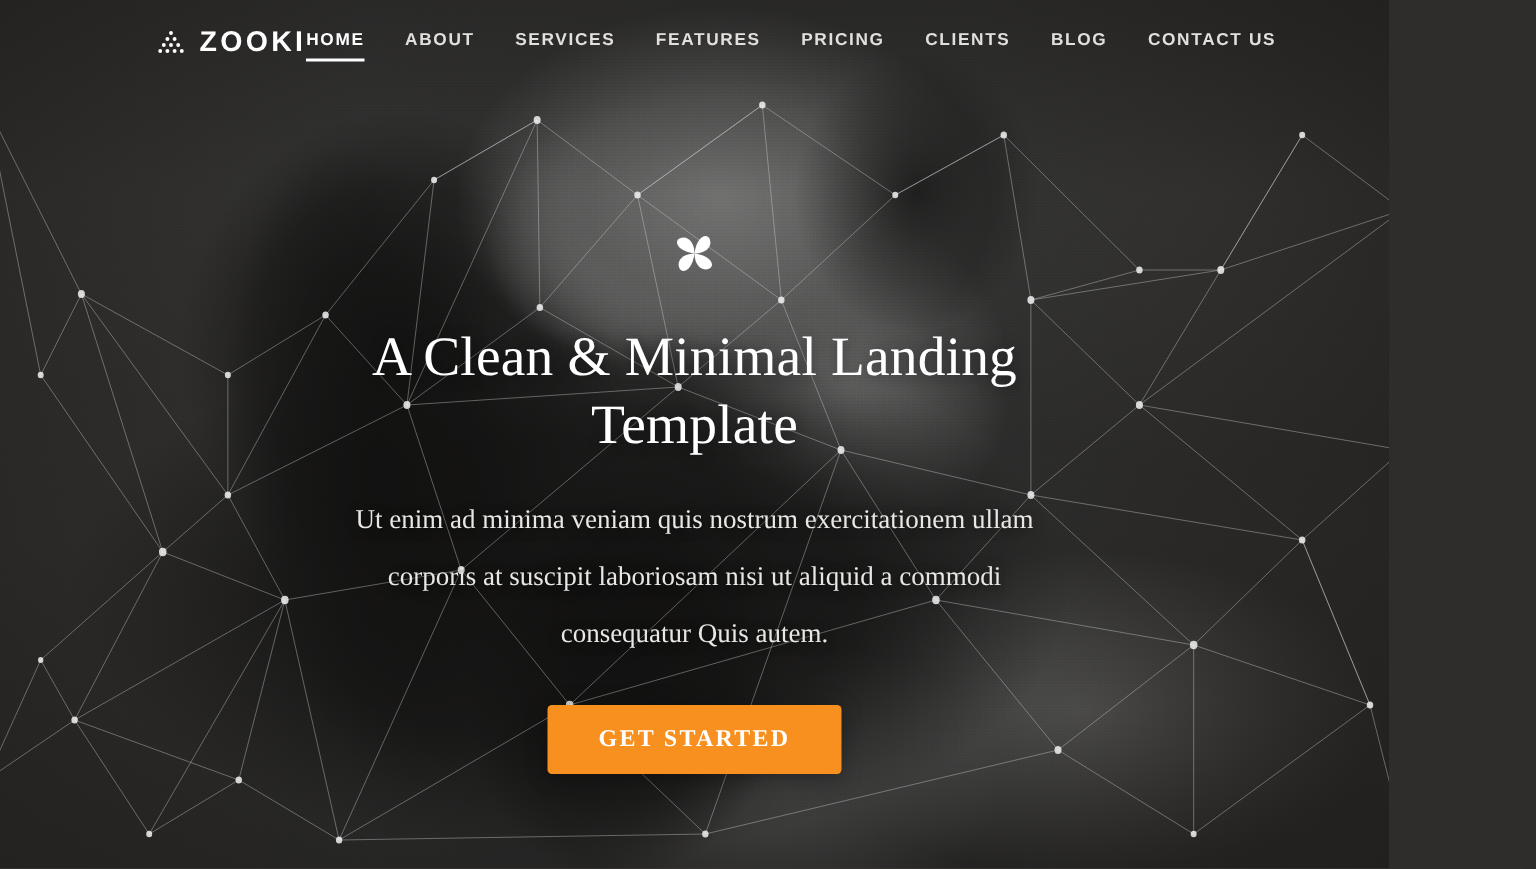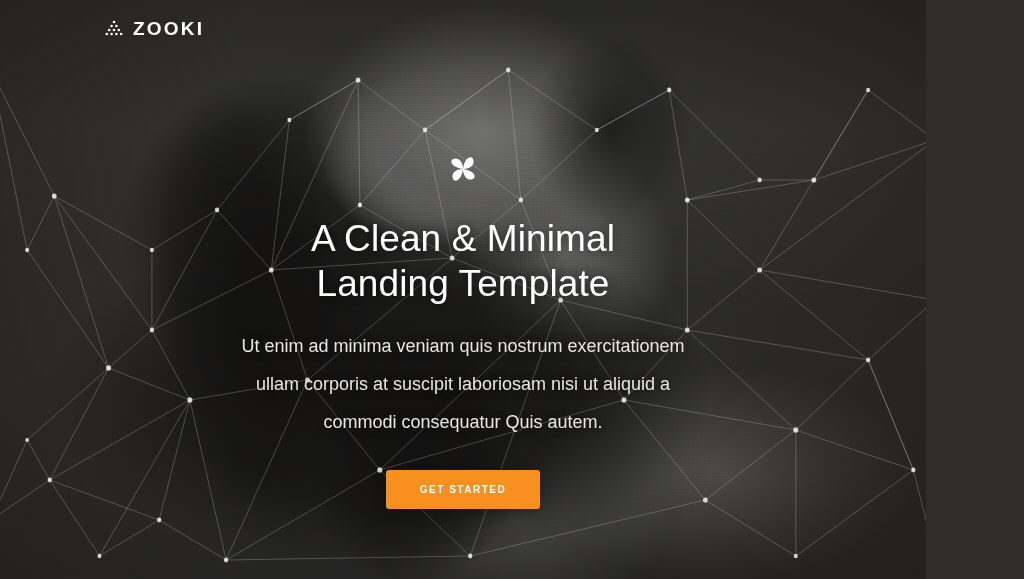--- a/index.html
+++ b/index.html
@@ -102,21 +102,21 @@
   .nav-link.active::after {
     content:""; position:absolute;
     left:0; right:0; bottom:1px; height:2px;
     background:#ffffff;
   }
 
   
   .hero-content {
     position:absolute; left:0; right:0; top:150px;
     display:flex; flex-direction:column; align-items:center;
-    text-align:center; z-index:9;
+    text-align:center; z-index:9;font-family:Liberation Serif, serif;
   }
   .pinwheel { width:38px; height:38px; display:block; }
   .hero-title {
     margin-top:28px;
     color:#ffffff;
     font-size:37px; font-weight:400; line-height:1.22;
     letter-spacing:0.1px;
     max-width:430px;
     text-shadow:0 1px 10px rgba(0,0,0,0.45);
   }
@@ -125,21 +125,21 @@
     color:#e9e7e5;
     font-size:18px; font-weight:400; line-height:2.1;
     max-width:452px;
     text-shadow:0 1px 8px rgba(0,0,0,0.5);
   }
   .cta {
     margin-top:28px;
     display:inline-block;
     background:#f7901e;
     color:#ffffff;
-    font-size:10px; font-weight:700; letter-spacing:1.5px;
+    font-size:16px; font-weight:700; letter-spacing:1.5px;
     text-transform:uppercase; text-decoration:none;
     padding:14px 34px;
     border:none; border-radius:3px;
     cursor:pointer;
     box-shadow:0 2px 14px rgba(0,0,0,0.3);
   }
 </style>
 </head>
 <body>
 
@@ -308,20 +308,30 @@
             <circle cx="14.8" cy="10" r="1.3"></circle>
           <circle cx="2.8" cy="14" r="1.3"></circle>
             <circle cx="7.6" cy="14" r="1.3"></circle>
           <circle cx="12.4" cy="14" r="1.3"></circle>
             <circle cx="17.2" cy="14" r="1.3"></circle>
         </g>
       </svg>
       <span class="brand-name">ZOOKI</span>
     </div>
 
+    <div class="nav-links">
+      <a class="nav-link active" href="#">HOME</a>
+      <a class="nav-link" href="#">ABOUT</a>
+      <a class="nav-link" href="#">SERVICES</a>
+      <a class="nav-link" href="#">FEATURES</a>
+      <a class="nav-link" href="#">PRICING</a>
+      <a class="nav-link" href="#">CLIENTS</a>
+      <a class="nav-link" href="#">BLOG</a>
+      <a class="nav-link" href="#">CONTACT US</a>
+    </div>
   </nav>
 
   <div class="hero-content">
     <svg class="pinwheel" viewBox="0 0 40 40">
       <g fill="#ffffff">
         <path d="M20 20 C20 12, 15 7, 9.5 9.5 C5.5 11.5, 8 18.5, 20 20 Z"></path>
         <path d="M20 20 C28 20, 33 15, 30.5 9.5 C28.5 5.5, 21.5 8, 20 20 Z"></path>
         <path d="M20 20 C20 28, 25 33, 30.5 30.5 C34.5 28.5, 32 21.5, 20 20 Z"></path>
         <path d="M20 20 C12 20, 7 25, 9.5 30.5 C11.5 34.5, 18.5 32, 20 20 Z"></path>
       </g>

